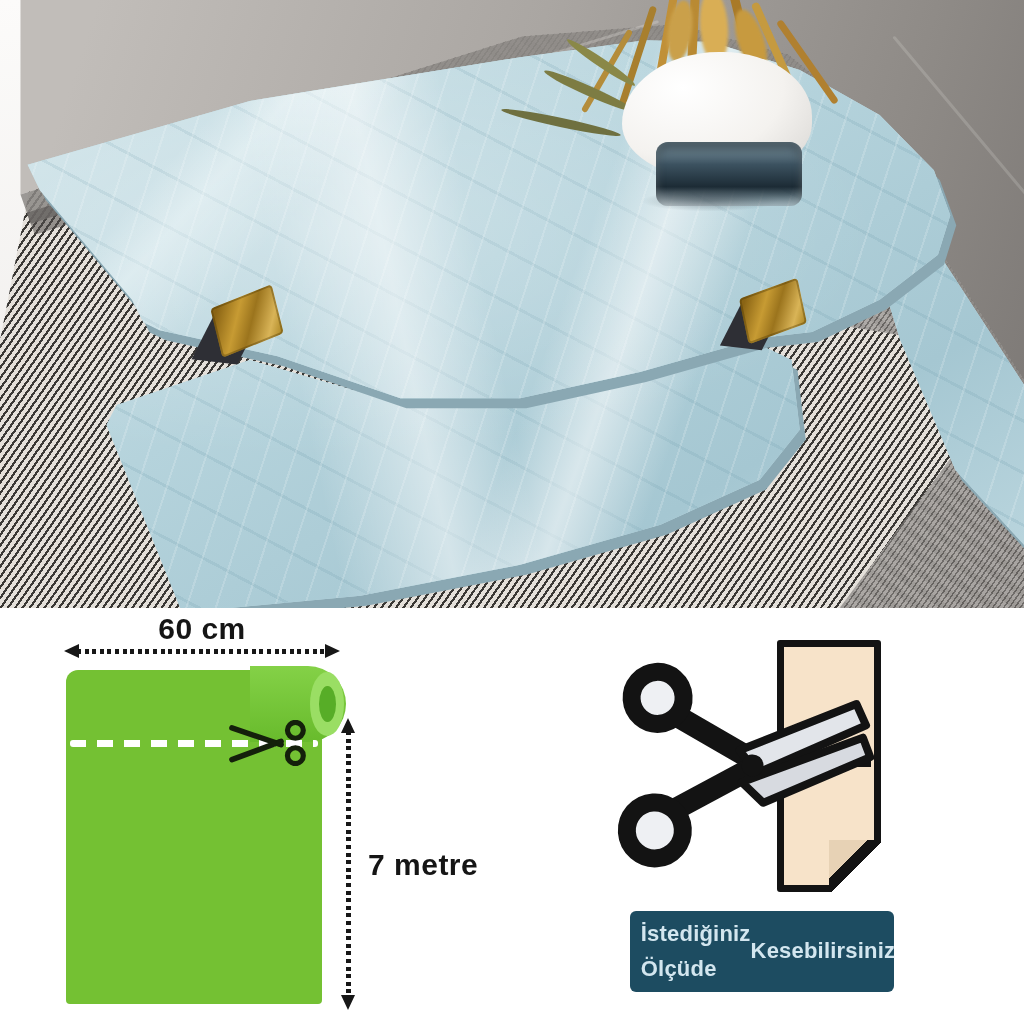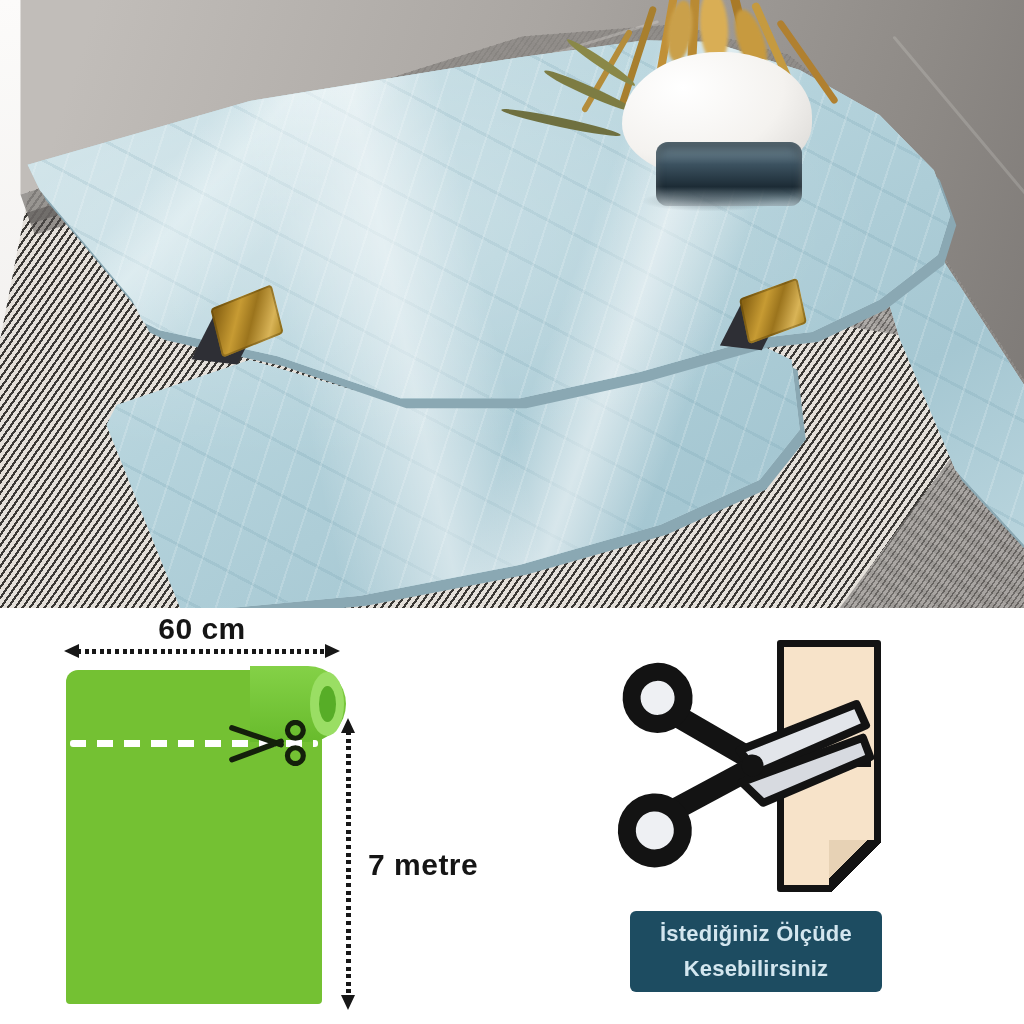--- a/index.html
+++ b/index.html
@@ -88,22 +88,22 @@
   
   .paper{position:absolute;left:777px;top:640px;width:104px;height:252px;box-sizing:border-box;
     border:7px solid #131313;background:#f7e3c9;border-radius:3px;}
   .paper .dash{position:absolute;left:12px;top:112px;width:78px;height:8px;
     background:repeating-linear-gradient(90deg,#131313 0 17px,transparent 17px 29px);}
   .paper .fold{position:absolute;right:-7px;bottom:-7px;width:52px;height:52px;
     background:linear-gradient(to bottom right,#e7d2b5 0 37%,#131313 37% 52%,#ffffff 52%);}
   .scissors-big{position:absolute;left:612px;top:646px;transform:rotate(-4deg);}
 
   .badge{position:absolute;left:630px;top:911px;width:252px;height:81px;border-radius:6px;
-    background:#1d4c61;display:flex;flex-direction:column;align-items:center;justify-content:center;
-    color:#d3e6ef;font-size:22px;font-weight:700;line-height:1.55;letter-spacing:.2px;}
+    background:#1d4c61;display:flex;flex-direction:row;align-items:center;justify-content:center;
+    color:#d3e6ef;font-size:22px;font-weight:700;line-height:1.55;letter-spacing:.2px;padding-left:12px;}
 </style>
 </head>
 <body>
 
 <div id="canvas">
 
   <div class="photo">
     <div class="layer carpet"></div>
     <div class="layer rug"></div>
     <div class="layer wall"></div>

